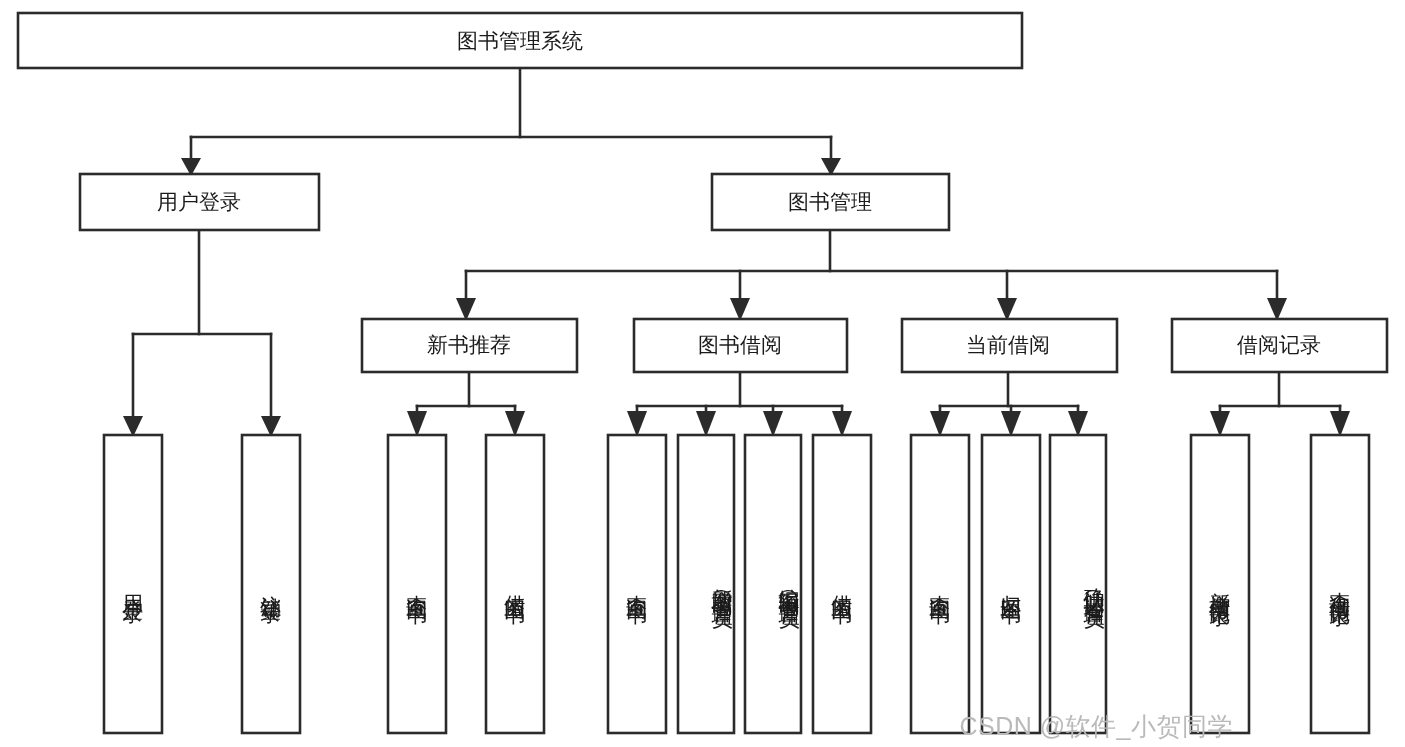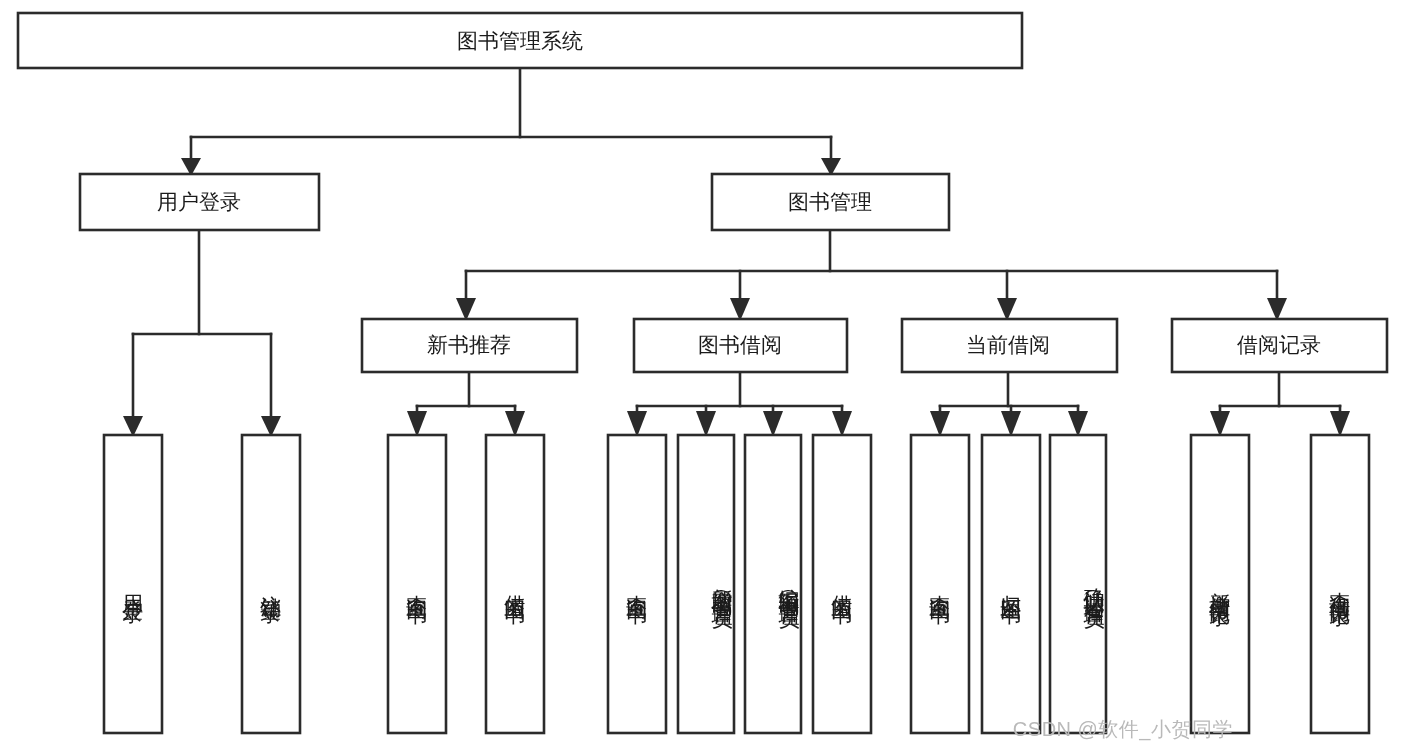--- a/index.html
+++ b/index.html
@@ -59,21 +59,21 @@
     color: #1b1b1b;
     text-align: center;
     white-space: nowrap;
     pointer-events: none;
   }
   .watermark {
     position: absolute;
     right: 6px;
     bottom: 4px;
     font-family: "Liberation Sans", "DejaVu Sans", sans-serif;
-    font-size: 20px;
+    font-size: 25px;
     color: #b9b9b9;
     white-space: nowrap;
     letter-spacing: 0.5px;
   }
 </style>
 </head>
 <body>
 
 <div id="diagram-root">
 

